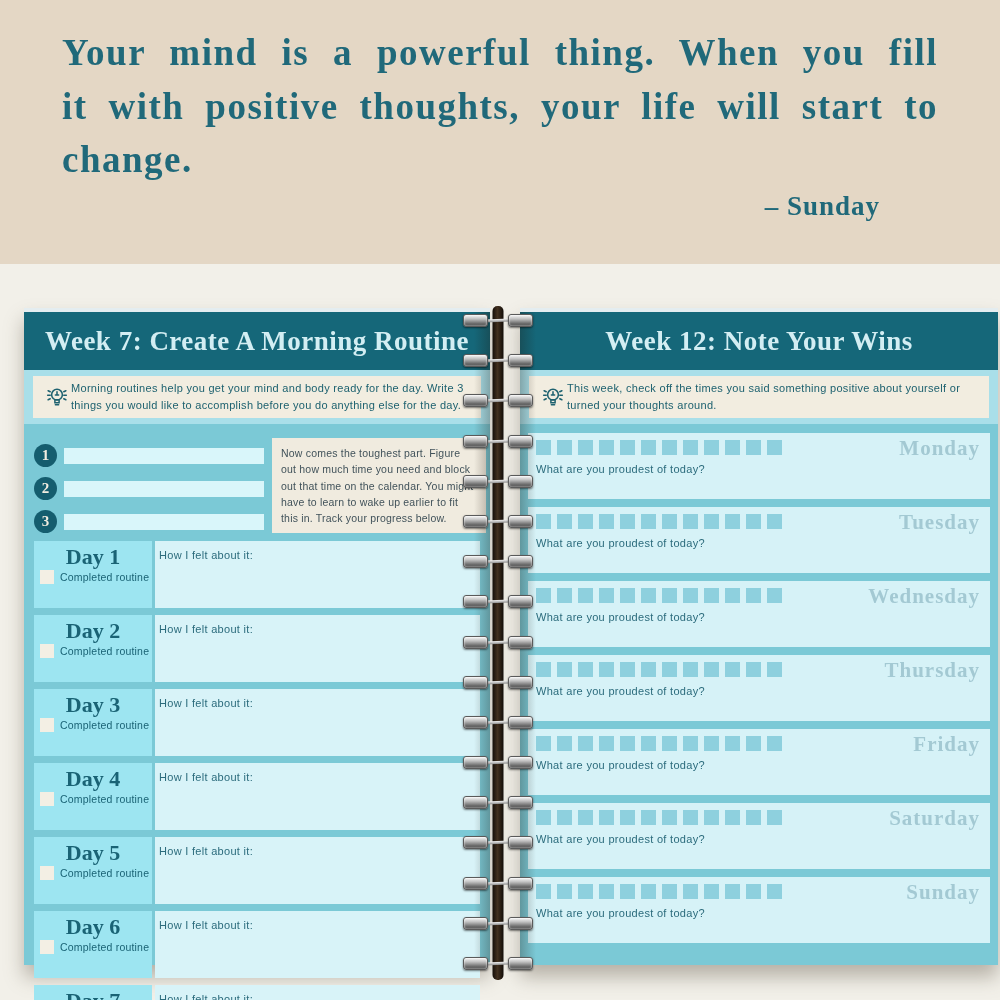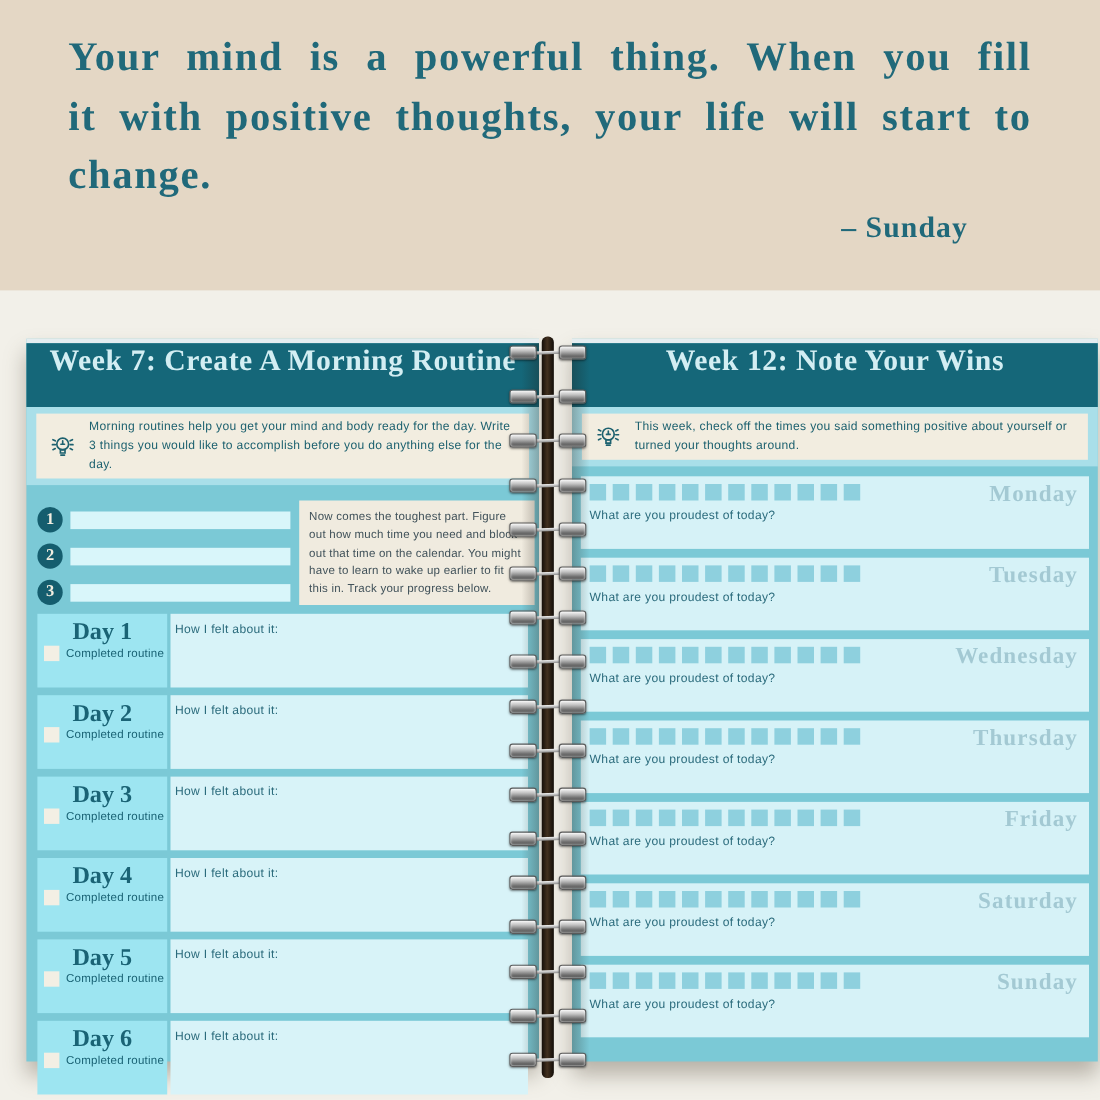--- a/index.html
+++ b/index.html
@@ -22,25 +22,25 @@
   .notebook{position:absolute;top:308px;left:0;width:1000px;height:672px;}
   .page{position:absolute;top:0;height:657px;background:var(--page);
     border-top:4px solid #e4edf0;box-shadow:0 12px 18px rgba(95,85,70,.4);}
   .page-left{left:24px;width:466px;}
   .page-right{left:520px;width:478px;}
   .page-left::after{content:"";position:absolute;top:0;right:0;bottom:0;width:16px;
     background:linear-gradient(90deg,rgba(30,20,10,0),rgba(30,20,10,.28));}
   .page-right::after{content:"";position:absolute;top:0;left:0;bottom:0;width:16px;
     background:linear-gradient(270deg,rgba(30,20,10,0),rgba(30,20,10,.28));}
 
-  .banner{height:58px;background:var(--banner);display:flex;align-items:flex-start;justify-content:center;}
+  .banner{height:58px;background:var(--banner);display:flex;align-items:center;justify-content:center;}
   .banner-title{color:#d3eef3;font-family:"Liberation Serif","DejaVu Serif",serif;font-weight:bold;
     font-size:27px;letter-spacing:.5px;}
   .tip-band{background:var(--band);padding:6px 9px;}
-  .tip-box{background:var(--cream);display:flex;align-items:center;gap:10px;padding:4px 10px;min-height:38px;}
+  .tip-box{background:var(--cream);display:flex;align-items:center;padding:4px 10px;min-height:38px;}
   .bulb{flex:0 0 auto;}
   .tip-text{font-size:11px;color:var(--tip-text);line-height:1.55;letter-spacing:.3px;}
 
   
   .numbered-area{position:relative;height:117px;padding:20px 10px 0;}
   .numbered-row{display:flex;align-items:center;margin-bottom:10px;height:23px;}
   .number-badge{width:23px;height:23px;border-radius:50%;background:#155d6e;color:var(--cream);
     font-family:"Liberation Serif",serif;font-weight:bold;font-size:15px;
     display:flex;align-items:center;justify-content:center;margin-right:7px;flex:0 0 auto;}
   .input-line{width:200px;height:16px;background:#d9f6fa;}

